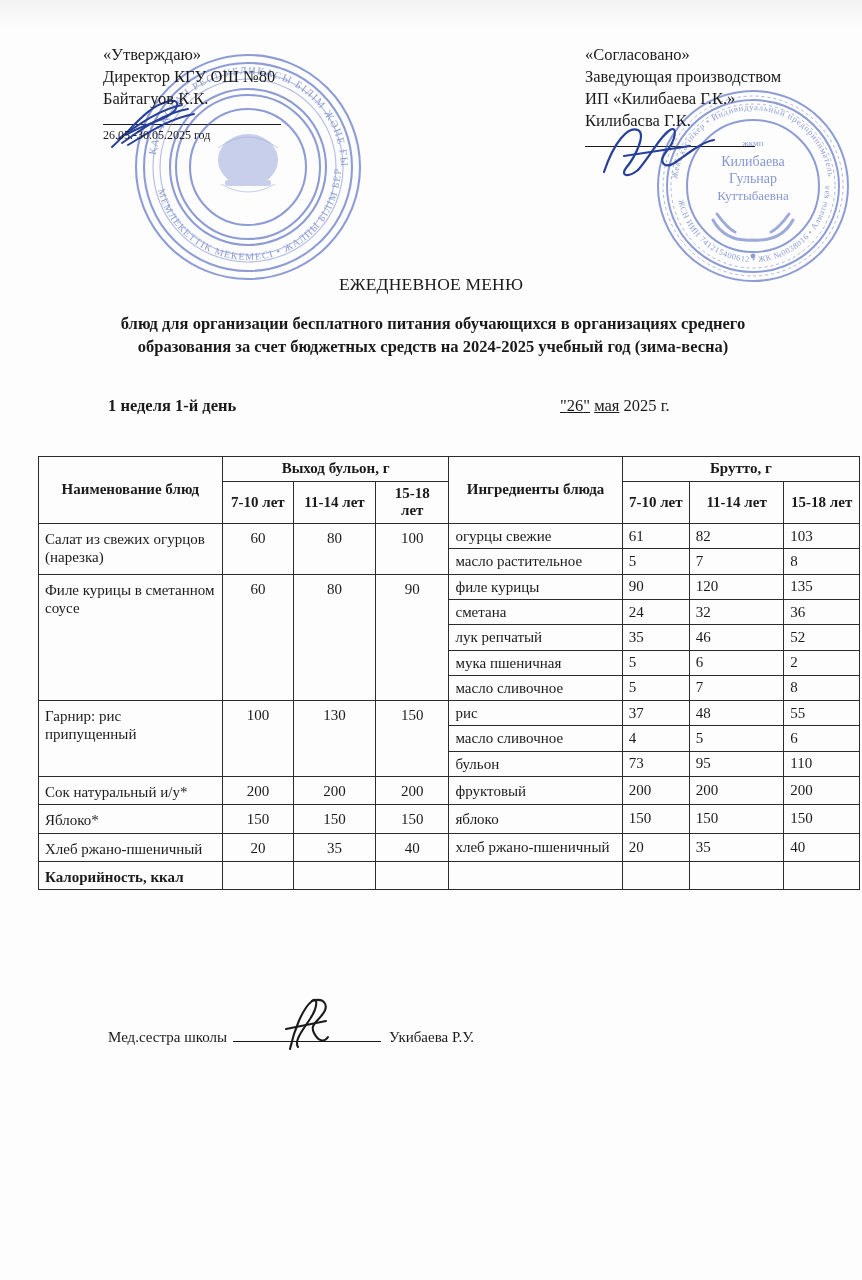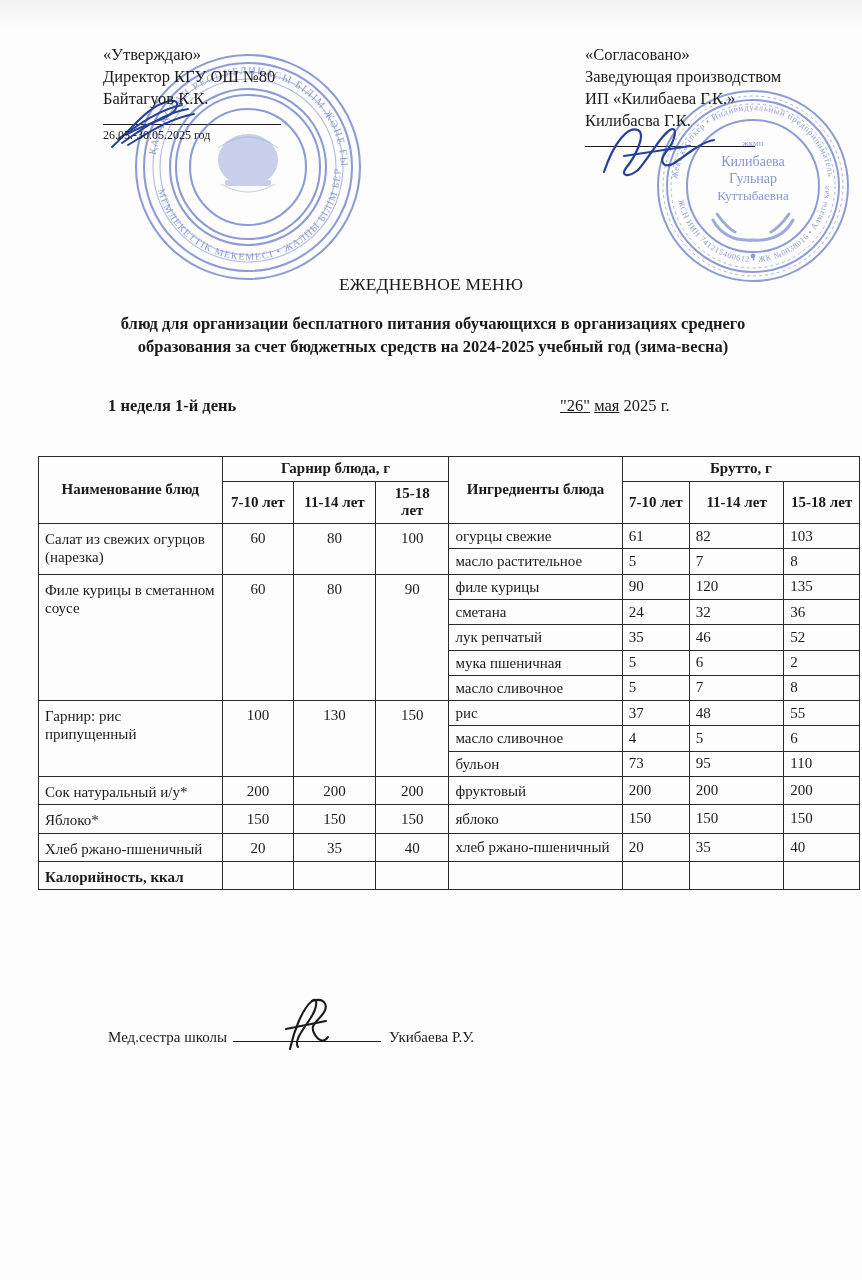--- a/index.html
+++ b/index.html
@@ -315,21 +315,21 @@
         <col class="c-w2">
         <col class="c-w3">
       <col class="c-ingr">
         <col class="c-b1">
         <col class="c-b2">
         <col class="c-b3">
     </colgroup>
     <thead>
       <tr>
         <th class="col-name" rowspan="2">Наименование блюд</th>
-        <th colspan="3">Гарнир блюда, г</th>
+        <th colspan="3">Выход бульон, г</th>
         <th class="col-ingr" rowspan="2">Ингредиенты блюда</th>
         <th colspan="3">Брутто, г</th>
       </tr>
       <tr>
         <th>7-10 лет</th>
         <th>11-14 лет</th>
         <th>15-18 лет</th>
         <th>7-10 лет</th>
         <th>11-14 лет</th>
         <th>15-18 лет</th>

